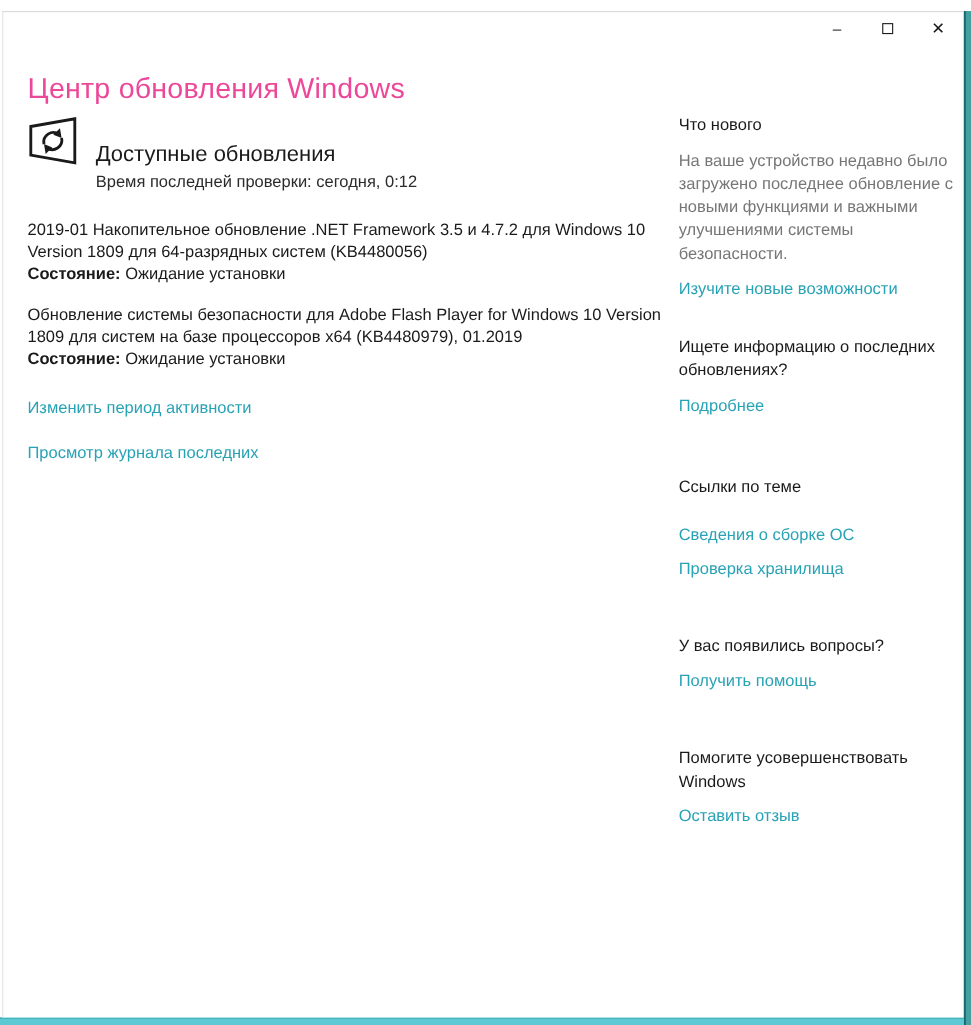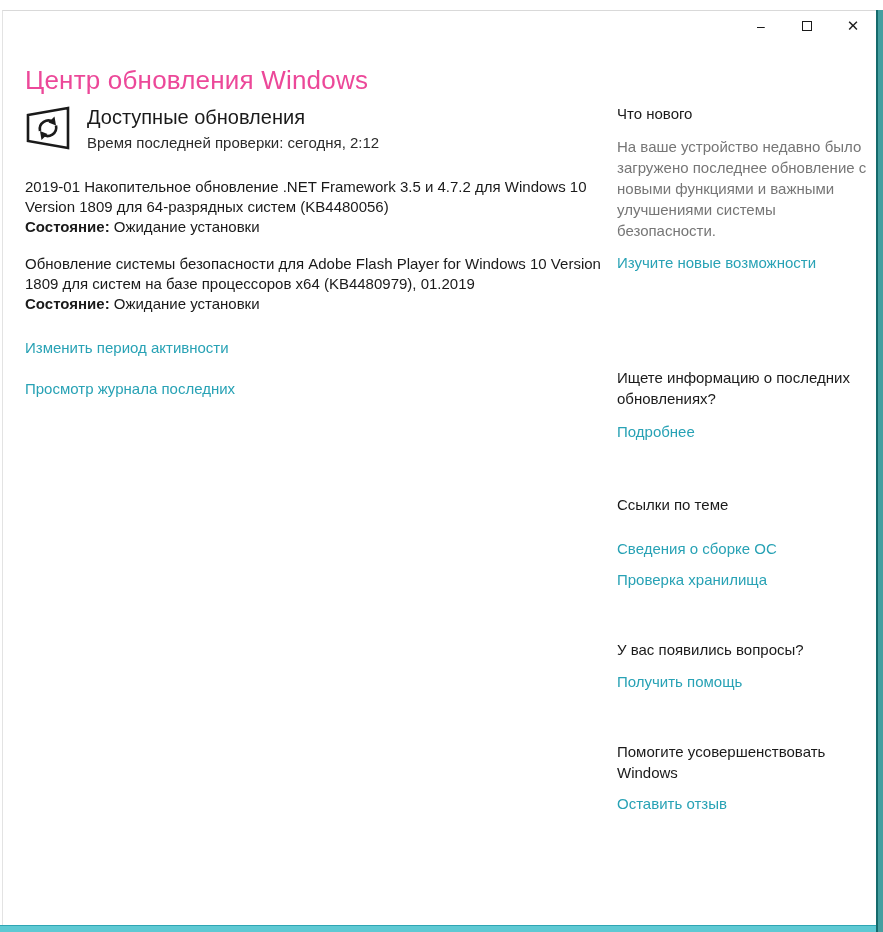--- a/index.html
+++ b/index.html
@@ -48,21 +48,21 @@
     font-size: 26px; font-weight: 300; color: #ec4899;
     letter-spacing: 0.2px;
   }
 
   
   .main-col {
     position: absolute; left: 22px; top: 94px; width: 585px;
   }
   .section-header { display: flex; align-items: flex-start; }
   .update-icon-wrap { width: 46px; height: 46px; flex: 0 0 auto; }
-  .section-header-text { margin-left: 16px; padding-top: 1px; }
+  .section-header-text { margin-left: 16px; padding-top: 1px; margin-top: 23px; }
   .section-heading { font-size: 20px; font-weight: 400; color: #1a1a1a; }
   .last-checked { font-size: 15px; margin-top: 5px; color: #2b2b2b; }
 
   .updates { margin-top: 26px; }
   .update-item { margin-bottom: 17px; }
   .update-title { font-size: 15px; line-height: 20px; color: #1a1a1a; }
   .update-status { font-size: 15px; line-height: 20px; color: #1a1a1a; }
   .status-label { font-weight: bold; }
 
   .main-links { margin-top: 26px; }
@@ -75,21 +75,21 @@
   
   .sidebar {
     position: absolute; left: 614px; top: 93px; width: 252px;
   }
   .sb-heading { font-size: 15px; font-weight: 400; color: #1a1a1a; line-height: 20px; }
   .sb-paragraph { font-size: 15px; line-height: 21px; color: #767676; margin-top: 12px; }
   .sb-question { font-size: 15px; line-height: 21px; color: #1a1a1a; }
   .sb-link { display: block; font-size: 15px; line-height: 17px; text-decoration: none; cursor: pointer; }
 
   .sb-whats-new-link { margin-top: 13px; }
-  .sb-info { margin-top: 96px; }
+  .sb-info { margin-top: 34px; }
   .sb-info-link { margin-top: 14px; }
   .sb-related { margin-top: 55px; }
   .sb-related-link1 { margin-top: 14px; }
   .sb-related-link2 { margin-top: 25px; }
   .sb-help { margin-top: 51px; }
   .sb-help-link { margin-top: 13px; }
   .sb-feedback { margin-top: 51px; }
   .sb-feedback-link { margin-top: 12px; }
 </style>
 </head>
@@ -121,21 +121,21 @@
         <svg width="46" height="46" viewBox="0 0 46 46">
           <polygon points="3,10 43,3 43,43 3,36" fill="none" stroke="#1a1a1a" stroke-width="2.6"></polygon>
           <path d="M15 26 a 8.6 8.6 0 0 1 13.5 -8.8" fill="none" stroke="#1a1a1a" stroke-width="2.6"></path>
           <polygon points="29.5,11.5 31,20.5 23.5,17.5" fill="#1a1a1a"></polygon>
           <path d="M31 20.5 a 8.6 8.6 0 0 1 -13.5 8.8" fill="none" stroke="#1a1a1a" stroke-width="2.6"></path>
           <polygon points="16.5,35 15,26 22.5,29" fill="#1a1a1a"></polygon>
         </svg>
       </div>
       <div class="section-header-text">
         <div class="section-heading">Доступные обновления</div>
-        <div class="last-checked">Время последней проверки: сегодня, 2:12</div>
+        <div class="last-checked">Время последней проверки: сегодня, 0:12</div>
       </div>
     </div>
 
     <div class="updates">
       <div class="update-item">
         <div class="update-title">2019-01 Накопительное обновление .NET Framework 3.5 и 4.7.2 для Windows 10 Version 1809 для 64-разрядных систем (KB4480056)</div>
         <div class="update-status"><span class="status-label">Состояние:</span><span> Ожидание установки</span></div>
       </div>
       <div class="update-item">
         <div class="update-title">Обновление системы безопасности для Adobe Flash Player for Windows 10 Version 1809 для систем на базе процессоров x64 (KB4480979), 01.2019</div>

